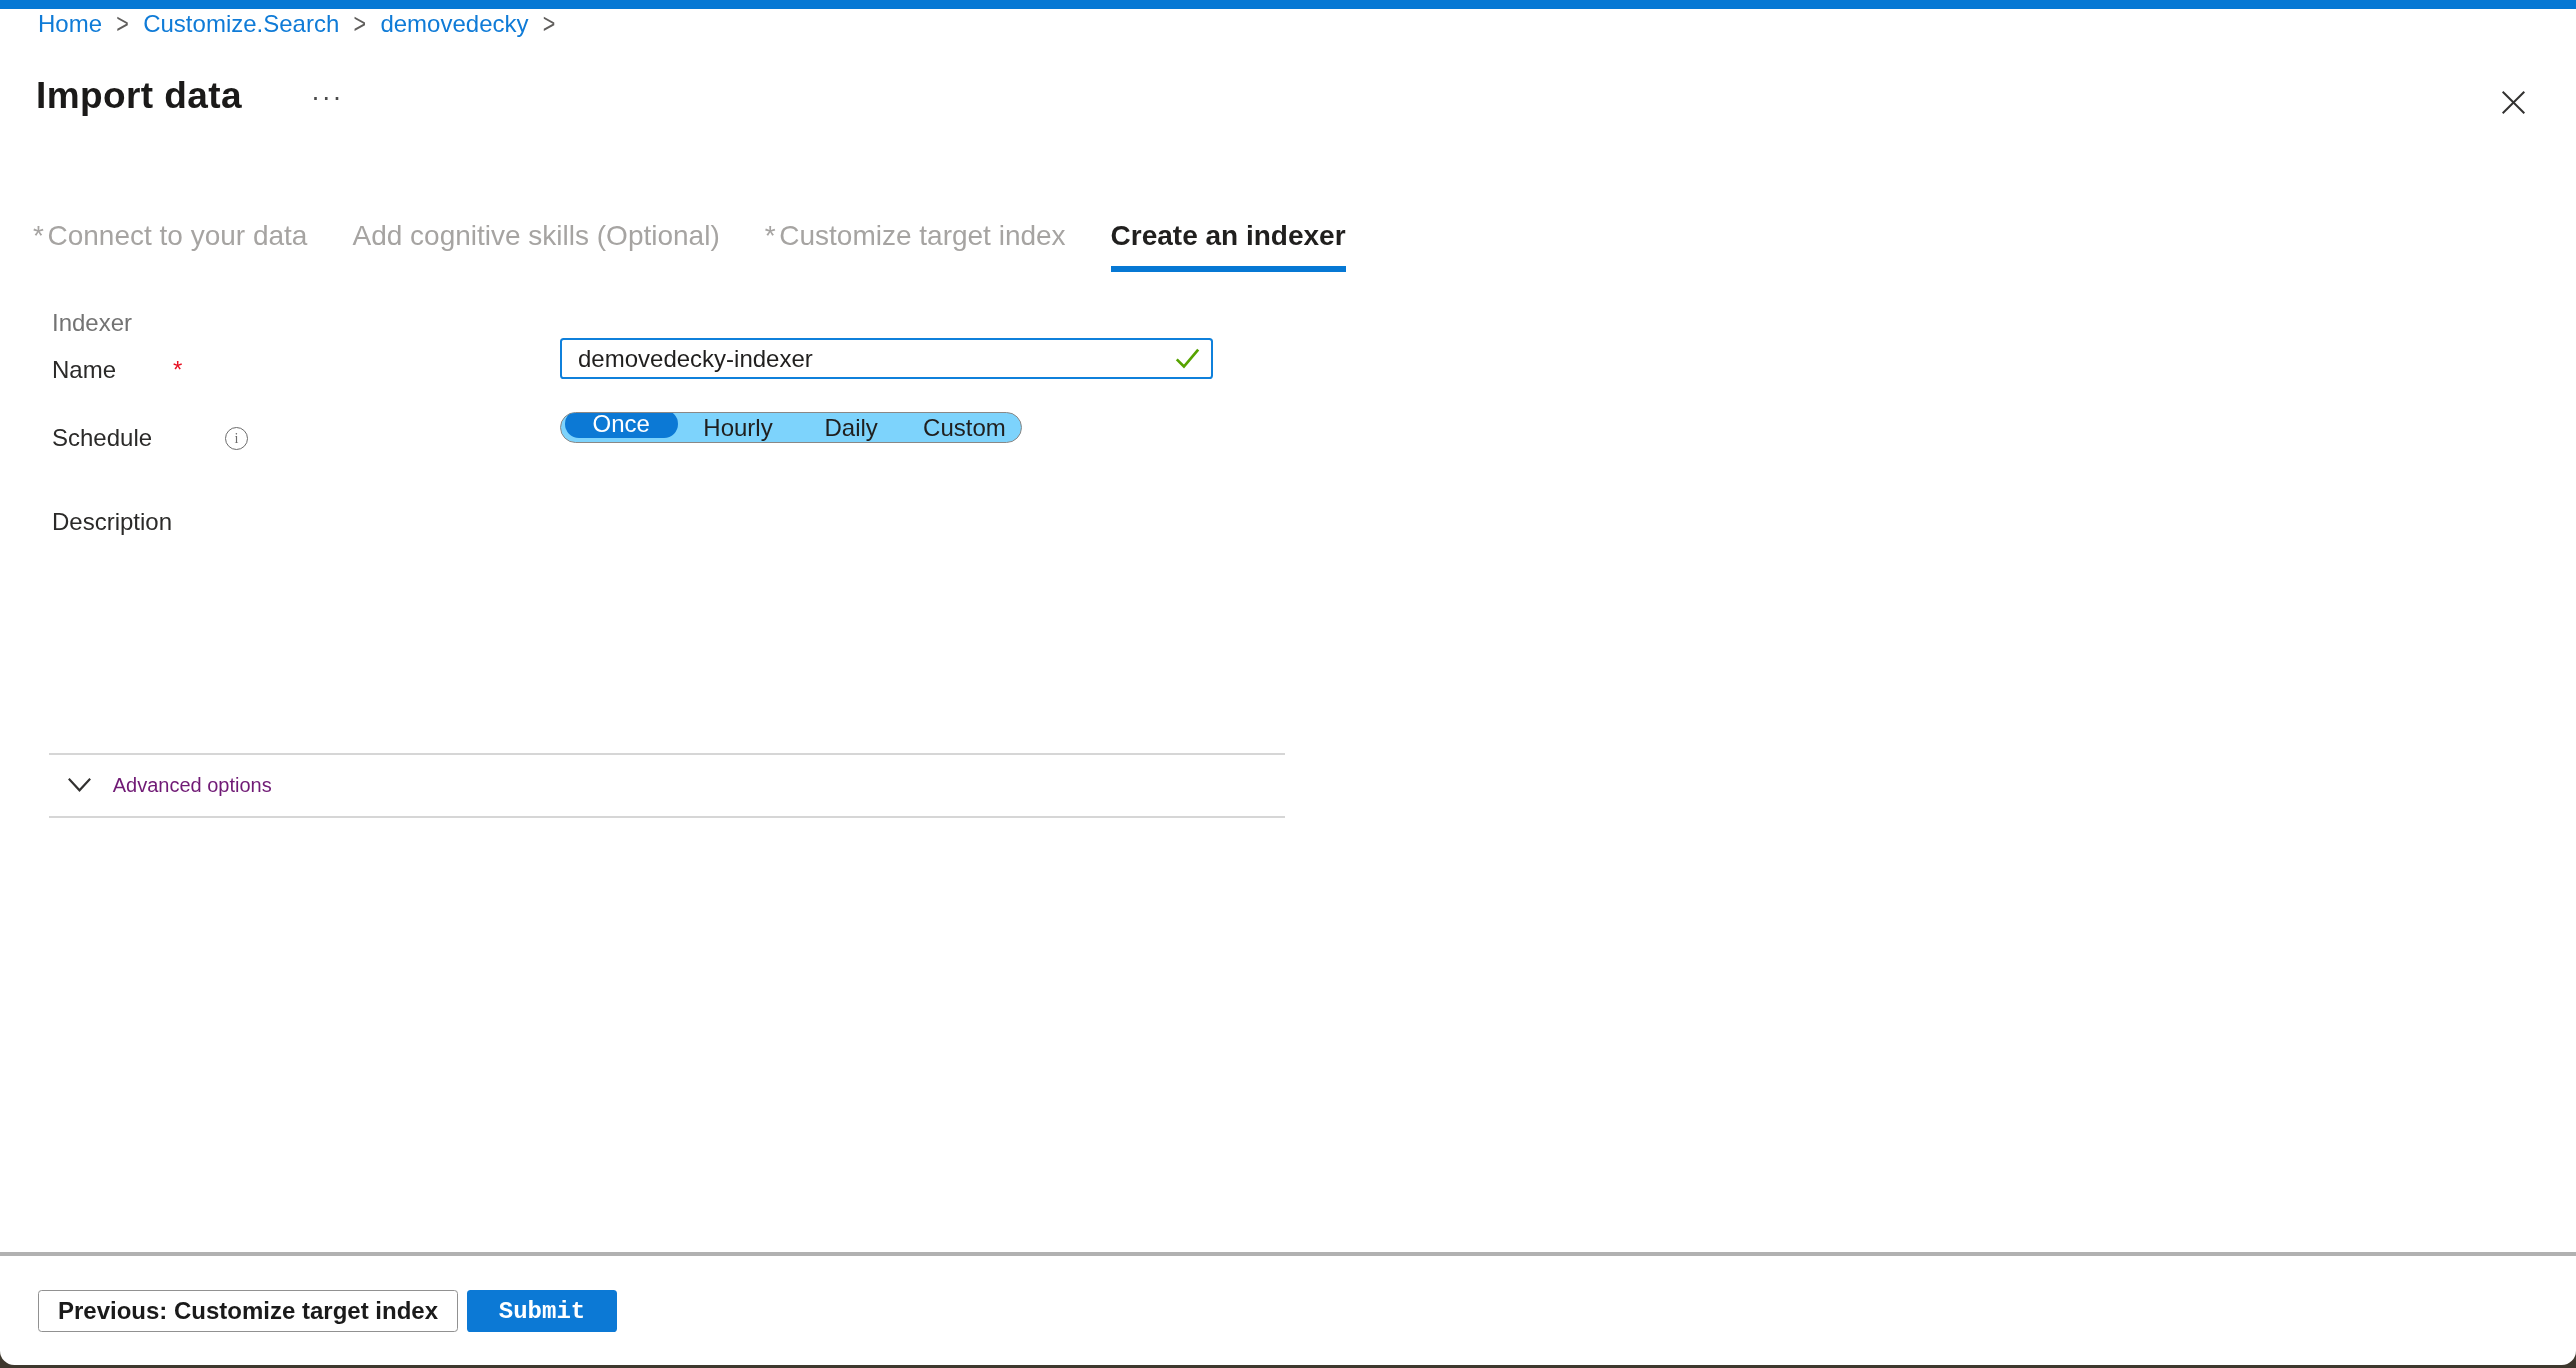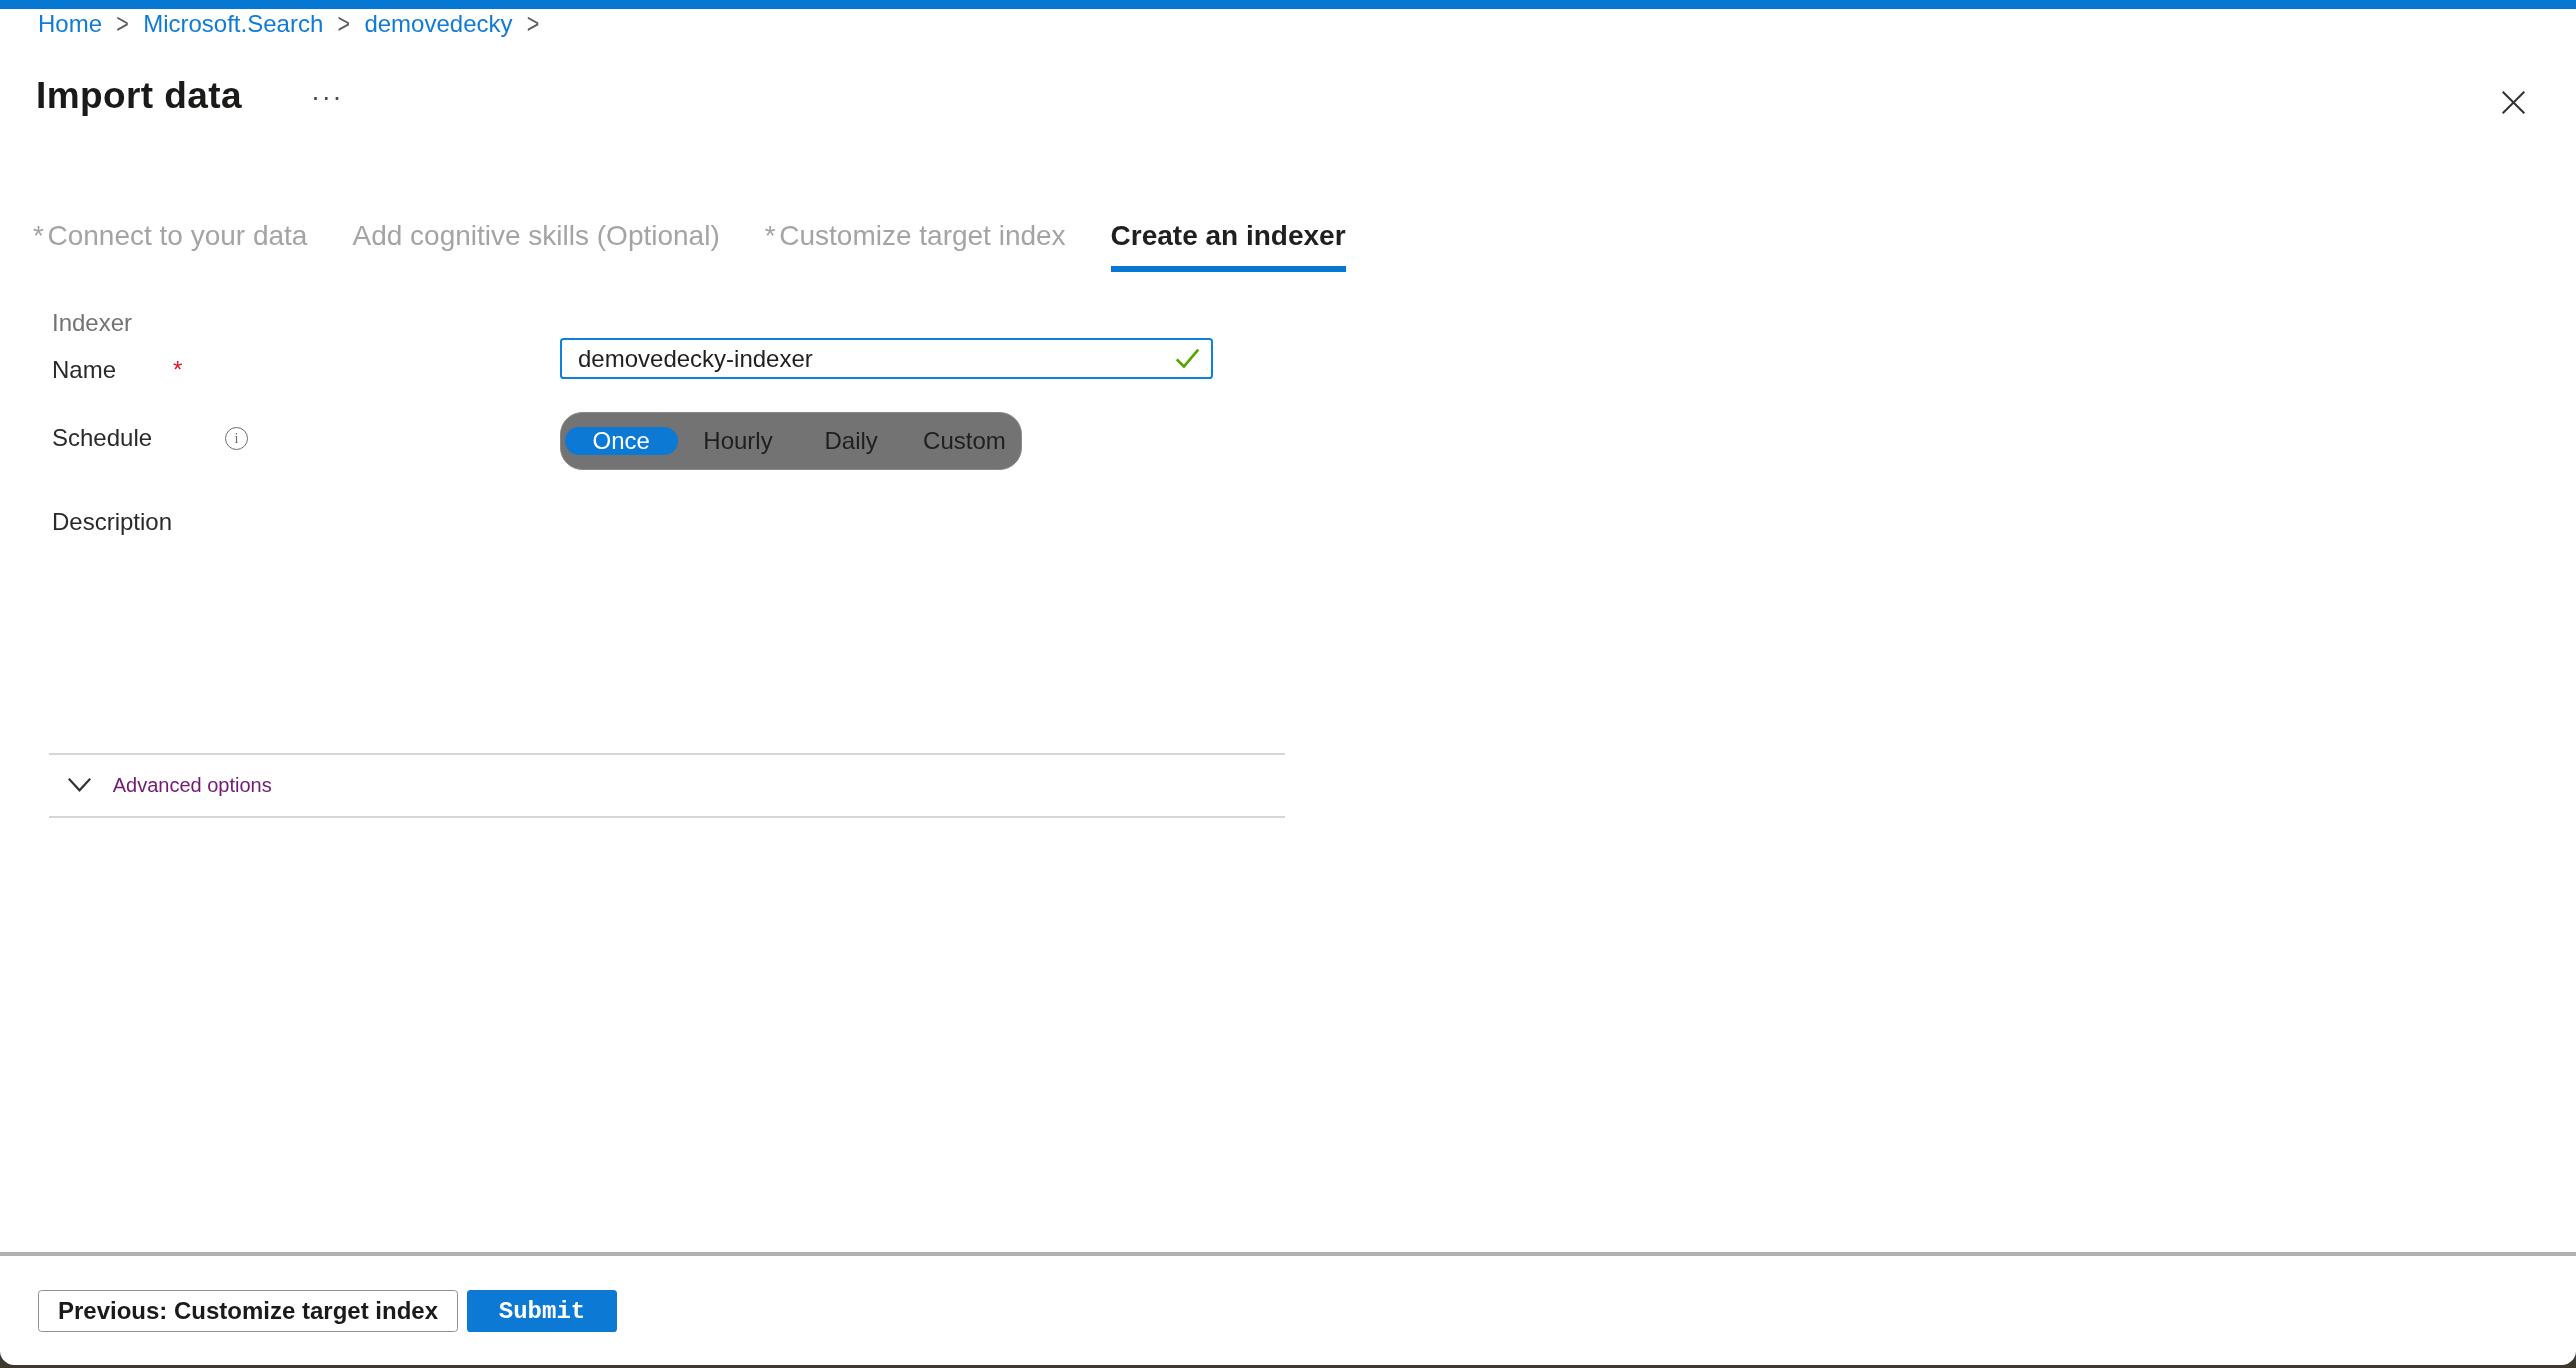--- a/index.html
+++ b/index.html
@@ -75,23 +75,23 @@
     padding: 0 54px 0 16px; outline: none;
   }
   .check-icon { position: absolute; right: 12.5px; top: 8px; }
   .info-icon {
     width: 23px; height: 23px; border: 1.8px solid #6b6b6b; border-radius: 50%;
     margin-left: 25px; display: inline-flex; align-items: center; justify-content: center;
     font-size: 14.3px; color: #6b6b6b; font-style: normal; cursor: pointer;
     font-family: "Liberation Serif", serif;
   }
   .toggle-group {
-    position: absolute; left: 560px; top: 412px; width: 462px; height: 58px;
+    position: absolute; left: 560px; top: 412px; width: 462px; height: 31px;
     border: 1.8px solid #8a8886; border-radius: 22.4px;
-    display: flex; align-items: center; background: #737373; overflow: hidden;
+    display: flex; align-items: flex-end; background: #7dd3fc; overflow: hidden;
   }
   .toggle-opt {
     flex: 1; display: flex; align-items: center; justify-content: center;
     font-size: 24px; color: #201f1e; cursor: pointer;
   }
   .toggle-opt.selected { padding: 3.6px; }
   .toggle-opt.selected .pill {
     background: #0c79d5; color: #ffffff; border-radius: 17px;
     width: 100%; height: 100%;
     display: flex; align-items: center; justify-content: center;
@@ -127,21 +127,21 @@
 </head>
 <body>
 
 <div class="window">
 
   <div class="topbar"></div>
 
   <nav class="breadcrumb">
     <a>Home</a>
     <span class="crumb-sep">&gt;</span>
-    <a>Microsoft.Search</a>
+    <a>Customize.Search</a>
     <span class="crumb-sep">&gt;</span>
     <a>demovedecky</a>
     <span class="crumb-sep">&gt;</span>
   </nav>
 
   <h1 class="page-title">Import data</h1>
   <div class="more-btn">···</div>
 
   <div class="close-btn">
     <svg width="27" height="27" viewBox="0 0 30 30">

